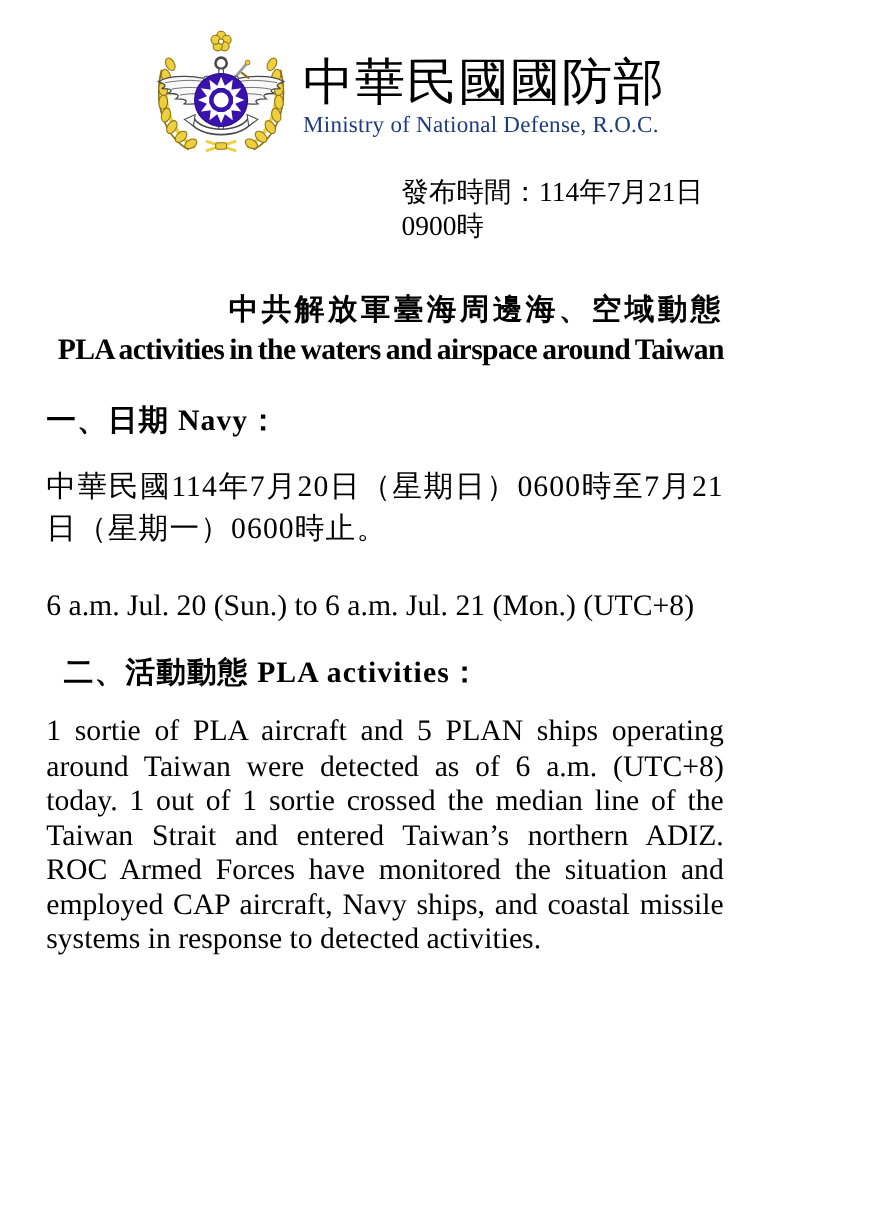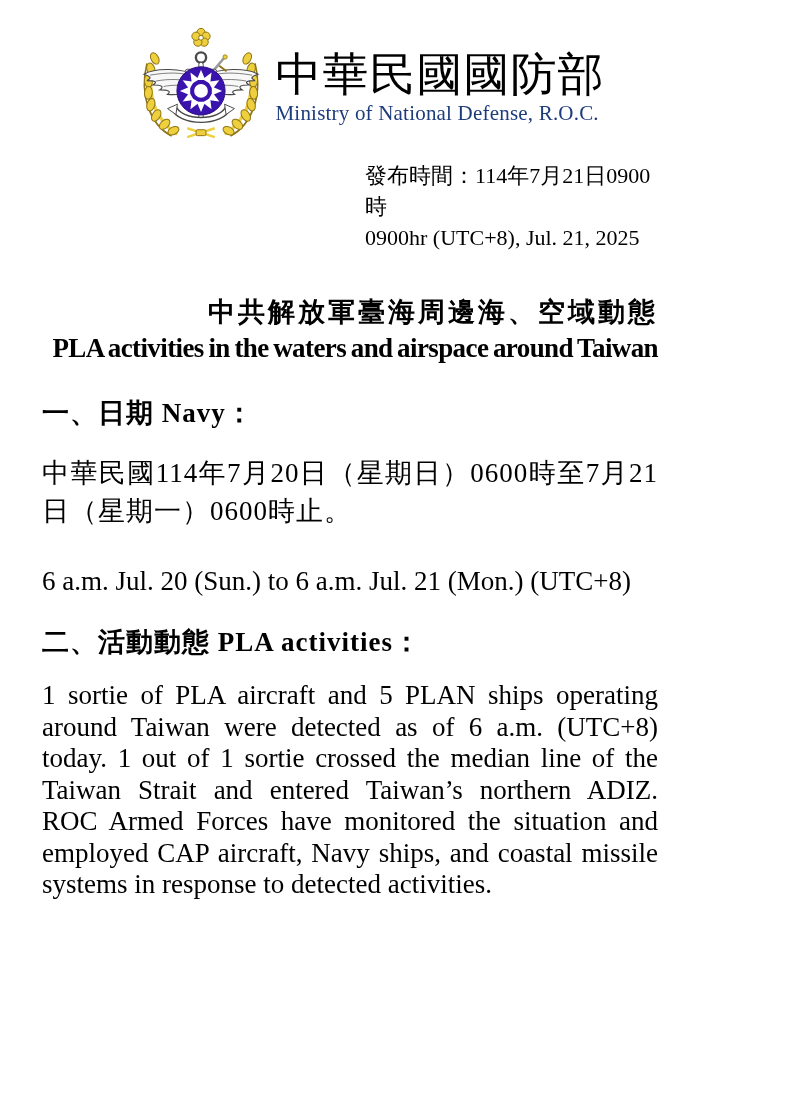--- a/index.html
+++ b/index.html
@@ -11,31 +11,31 @@
   .page{width:699px;height:1115px;background:#fff;box-sizing:border-box;padding:0 41px 0 42px;border-radius:11px;}
 
   
   .header{display:flex;align-items:flex-start;justify-content:center;position:relative;left:21px;padding-top:26px;height:120px;}
   .logo{width:126px;height:118px;flex:0 0 auto;margin-right:12px;}
   .org{margin-top:24px;}
   .org-zh{font-size:46px;line-height:1.08;letter-spacing:1px;white-space:nowrap;}
   .org-en{font-size:21px;font-weight:normal;color:var(--navy,#1e3c7c);letter-spacing:0.2px;margin-top:1px;white-space:nowrap;}
 
   
-  .release{margin:14px 0 0 323px;font-size:22px;line-height:31px;}
+  .release{margin:14px 0 0 323px;font-size:25px;line-height:31px;}
 
   
   .doc-title{text-align:right;margin-top:42px;}
   .doc-title-zh{font-size:27px;font-weight:bold;letter-spacing:3px;line-height:34px;}
   .doc-title-en{font-size:27px;font-weight:bold;letter-spacing:-0.6px;word-spacing:-1.5px;line-height:32px;margin-top:3px;}
 
   
   h2.section-heading{font-size:27px;font-weight:bold;line-height:34px;margin:0;letter-spacing:1px;}
   .s1 h2{margin-top:32px;}
-  .s2 h2{margin-top:28px;}
+  .s2 h2{margin-top:28px;margin-left:16px;}
   p{margin:0;}
   p.zh{font-size:27px;line-height:38px;text-align:justify;letter-spacing:1px;}
   .s1 p.zh{margin-top:24px;}
   .s2 p.zh{margin-top:26px;}
   p.en-line{font-size:27px;line-height:31px;margin-top:36px;}
   p.en-just{font-size:27px;line-height:31.5px;margin-top:21px;text-align:justify;}
 </style>
 </head>
 <body>
 
@@ -110,21 +110,20 @@
       </svg>
     </div>
     <div class="org">
       <div class="org-zh">中華民國國防部</div>
       <div class="org-en">Ministry of National Defense, R.O.C.</div>
     </div>
   </header>
 
   <div class="release">
     <div>發布時間：114年7月21日0900時</div>
-    <div>0900hr (UTC+8), Jul. 21, 2025</div>
   </div>
 
   <div class="doc-title">
     <div class="doc-title-zh">中共解放軍臺海周邊海、空域動態</div>
     <div class="doc-title-en">PLA activities in the waters and airspace around Taiwan</div>
   </div>
 
   <section class="s1">
     <h2 class="section-heading">一、日期 Navy：</h2>
     <p class="zh">中華民國114年7月20日（星期日）0600時至7月21日（星期一）0600時止。</p>

